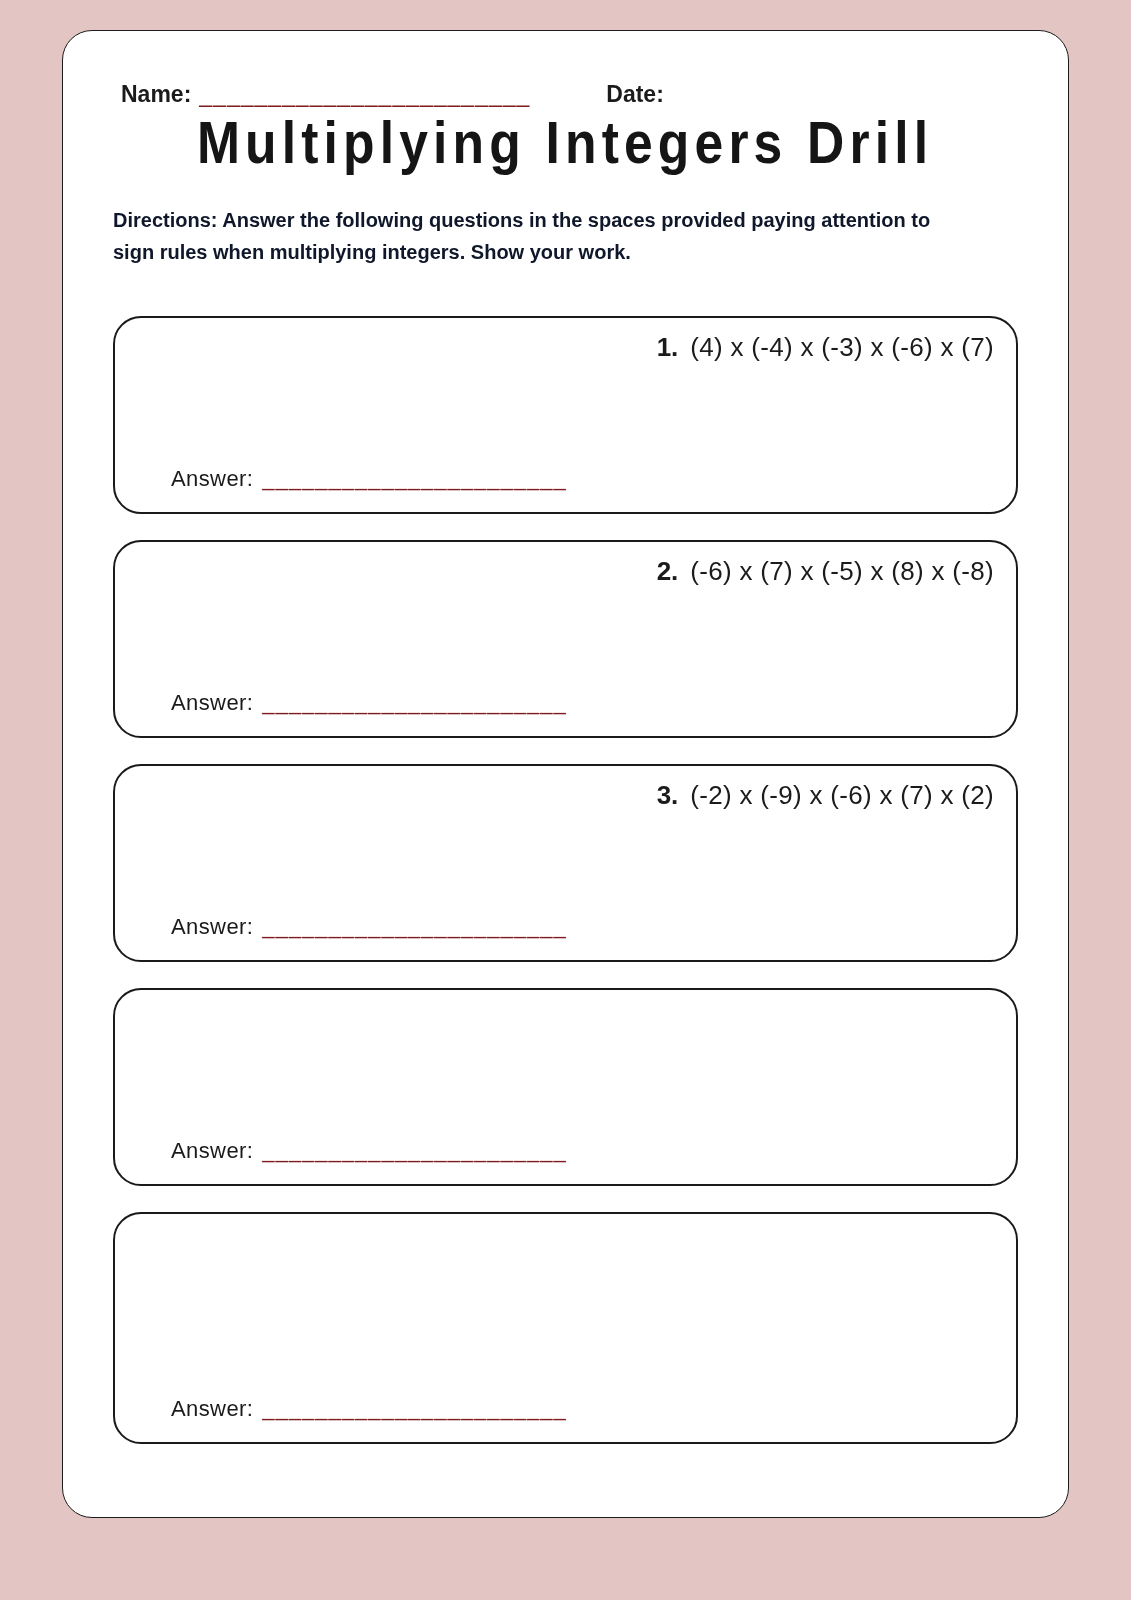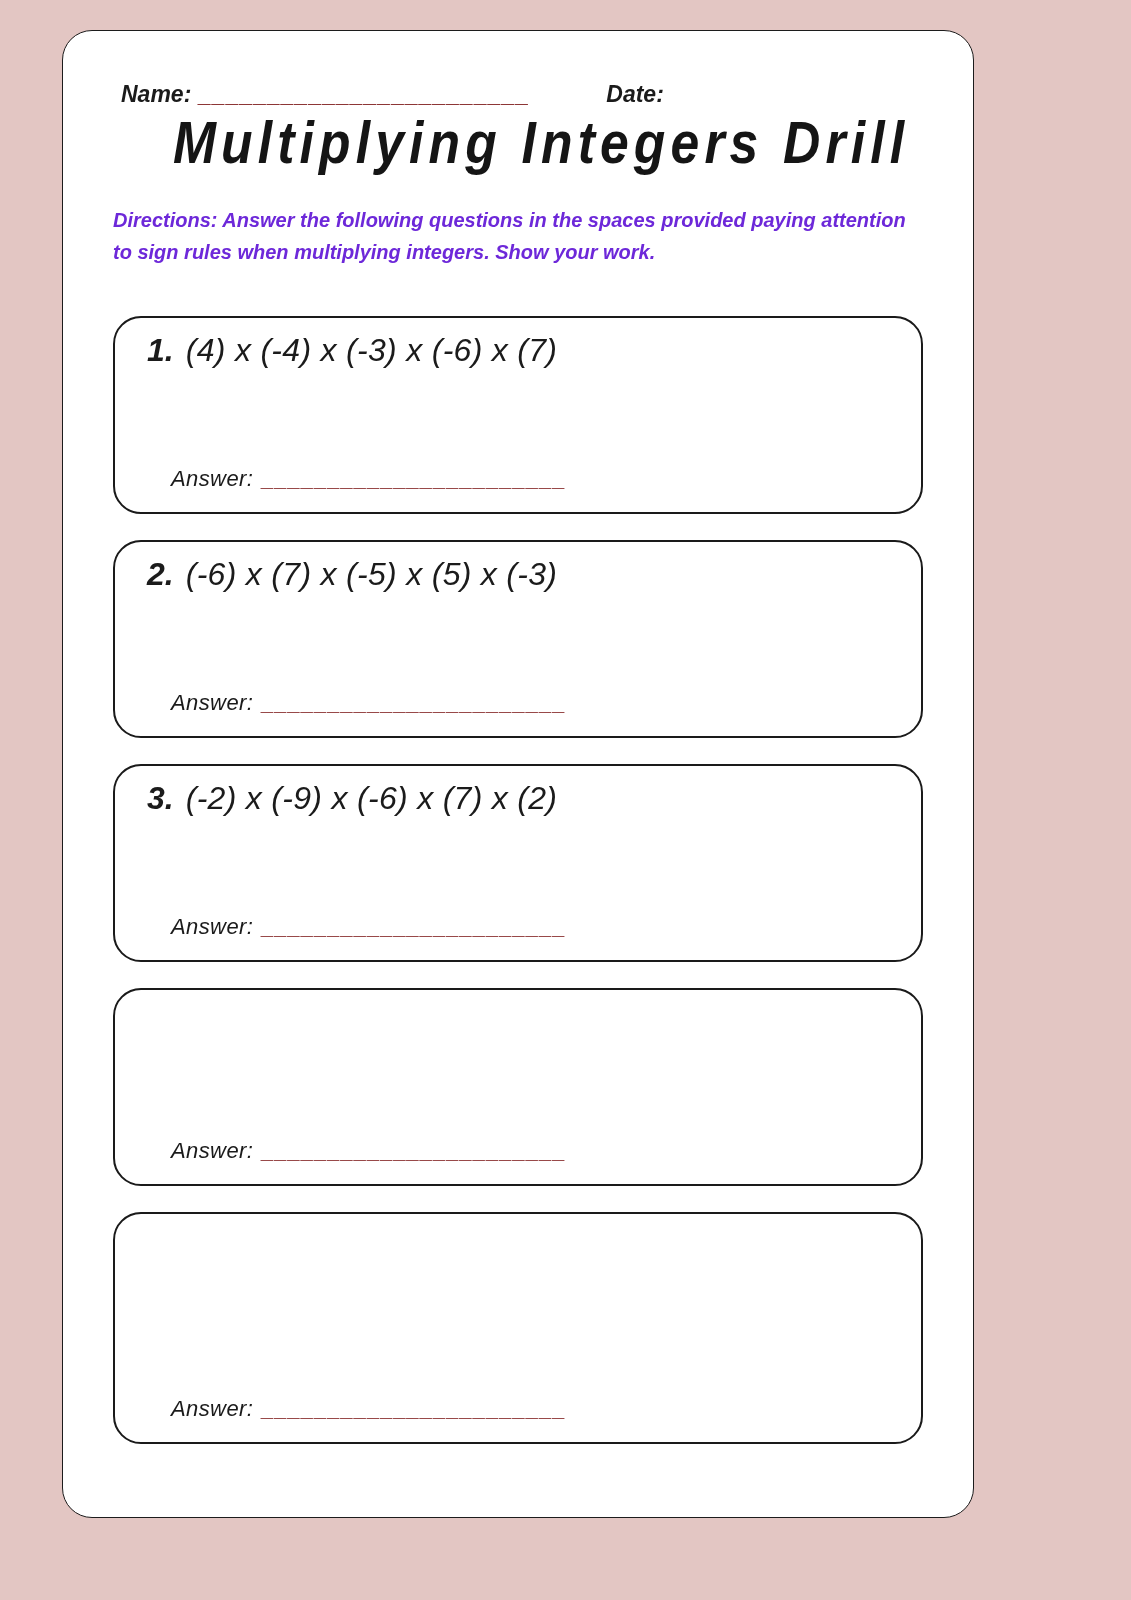--- a/index.html
+++ b/index.html
@@ -12,28 +12,27 @@
     background: #E3C6C3;
     position: relative;
     overflow: hidden;
     font-family: "Liberation Sans", sans-serif;
     color: #1B1B1B;
   }
   .card {
     position: absolute;
     left: 62px;
     top: 30px;
-    width: 912px;
+    width: 1007px;
     height: 1488px;
     box-sizing: border-box;
     background: #FFFFFF;
     border: 1.5px solid #1C1C1C;
     border-radius: 30px;
     padding: 50px 50px 40px 50px;
-    font-style: italic;
   }
   .header-row {
     display: flex;
     align-items: baseline;
     font-size: 23px;
     font-weight: 700;
     padding-left: 8px;
   }
   .blank-line {
     font-weight: 400;
@@ -57,37 +56,38 @@
     transform-origin: center;
     white-space: nowrap;
     color: #151515;
   }
   .directions {
     margin-top: 28px;
     max-width: 832px;
     font-size: 20px;
     font-weight: 700;
     line-height: 1.58;
-    color: #6d28d9;
+    color: #0f172a;
   }
   .qbox {
     position: relative;
     box-sizing: border-box;
     border: 2px solid #1A1A1A;
     border-radius: 28px;
     height: 198px;
     margin-top: 26px;
     background: #FFFFFF;
   }
   .qbox.first { margin-top: 48px; }
   .qbox.tall { height: 232px; }
   .qline {
     padding: 14px 22px 0 32px;
-    font-size: 32px;
+    font-size: 26px;
     white-space: nowrap;
+    text-align: right;
   }
   .qnum {
     font-weight: 700;
     margin-right: 12px;
   }
   .qexpr { font-weight: 400; letter-spacing: 0.3px; }
   .answer-row {
     position: absolute;
     left: 56px;
     bottom: 20px;
@@ -123,21 +123,21 @@
       <span class="qnum">1.</span><span class="qexpr">(4) x (-4) x (-3) x (-6) x (7)</span>
     </div>
     <div class="answer-row">
       <span class="label">Answer:</span>
       <span class="blank-line">_______________________</span>
     </div>
   </div>
 
   <div class="qbox">
     <div class="qline">
-      <span class="qnum">2.</span><span class="qexpr">(-6) x (7) x (-5) x (5) x (-3)</span>
+      <span class="qnum">2.</span><span class="qexpr">(-6) x (7) x (-5) x (8) x (-8)</span>
     </div>
     <div class="answer-row">
       <span class="label">Answer:</span>
       <span class="blank-line">_______________________</span>
     </div>
   </div>
 
   <div class="qbox">
     <div class="qline">
       <span class="qnum">3.</span><span class="qexpr">(-2) x (-9) x (-6) x (7) x (2)</span>

